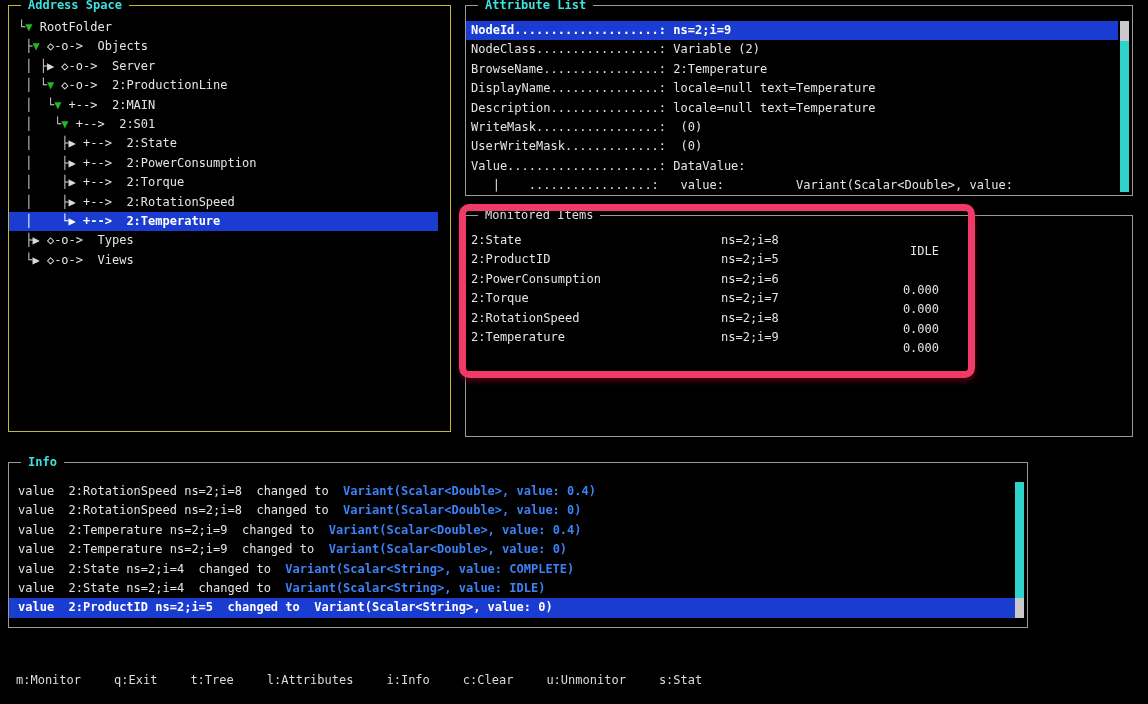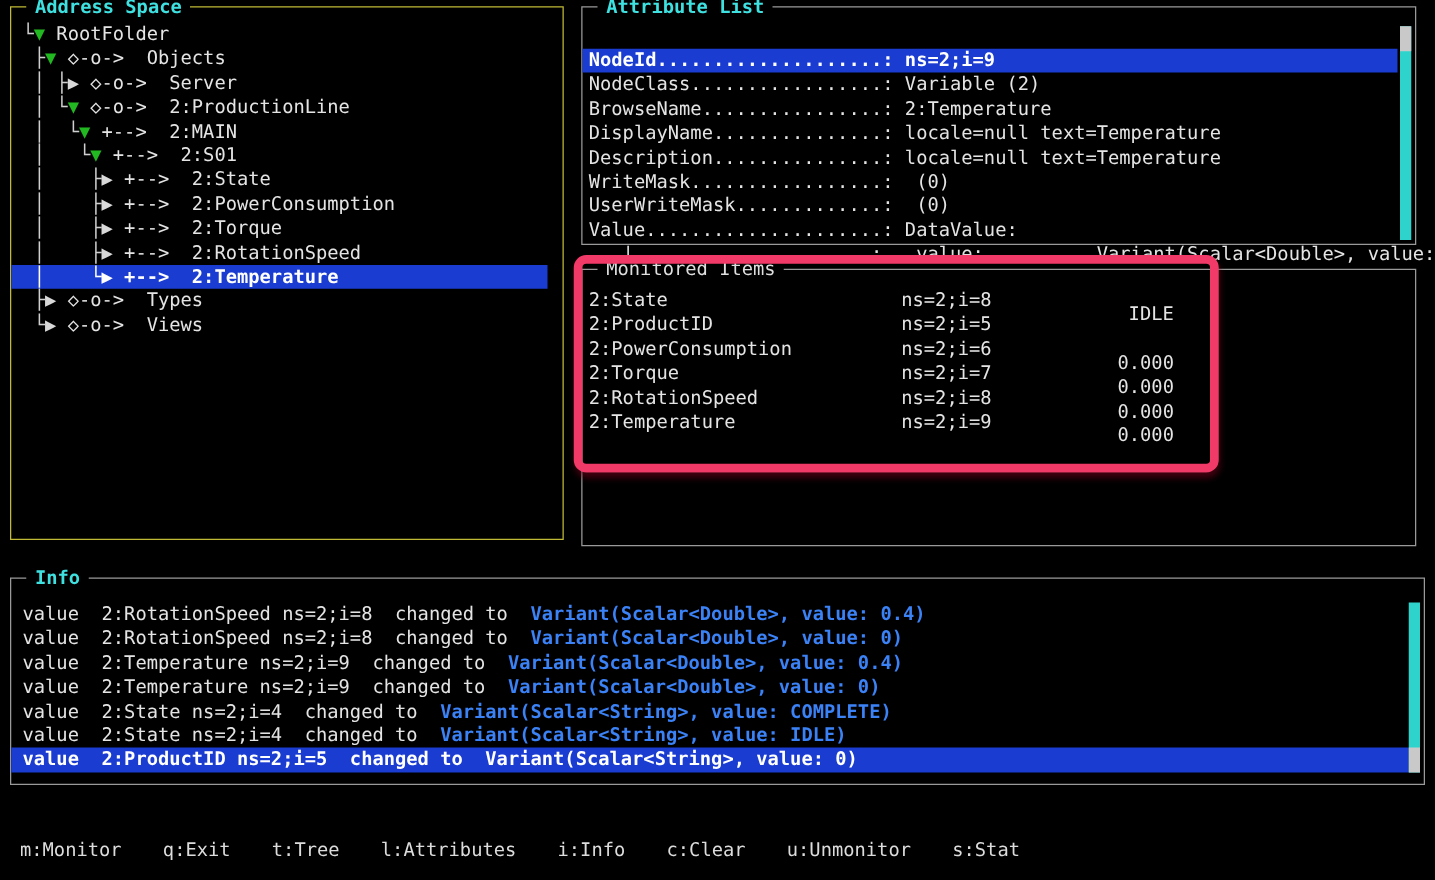--- a/index.html
+++ b/index.html
@@ -1,19 +1,19 @@
 <!DOCTYPE html>
 <html><head>
 <meta charset="utf-8">
 <style>
   * { box-sizing: border-box; }
   html,body { margin:0; padding:0; background:#000; }
   .screen {
     position:relative; width:1148px; height:704px; background:#000;
-    font-family:"DejaVu Sans Mono", monospace; font-size:15px; line-height:19.4px;
+    font-family:"DejaVu Sans Mono", monospace; font-size:12px; line-height:19.4px;
     color:#e4e4e4; overflow:hidden;
   }
   .panel { position:absolute; border:1px solid #9a9a9a; background:#000; }
   .panel.yellow { border-color:#c0ba35; }
   .panel-title {
     position:absolute; top:-10px; left:12px; background:#000; padding:0 7px;
     color:#3fe0e0; font-weight:bold; white-space:pre;
   }
   .panel-title.plain { color:#dedede; font-weight:normal; }
   .row { white-space:pre; height:19.4px; }
@@ -21,21 +21,21 @@
   .tree { padding-top:12px; }
   .tree-row { padding-left:9px; margin-right:12px; }
   .t-conn { color:#cfcfcf; }
   .t-arrow { color:#d9d9d9; }
   .t-arrow.green { color:#21b821; }
   .tree-row.selected { background:#1a3cd1; font-weight:bold; color:#fff; }
   .tree-row.selected .t-conn, .tree-row.selected .t-arrow { color:#fff; }
   
   .attr-rows { padding-top:15px; }
   .attr-row { padding-left:5px; margin-right:14px; }
-  .attr-row.selected { background:#1a3cd1; font-weight:bold; color:#fff;margin-top:18px; }
+  .attr-row.selected { background:#1a3cd1; font-weight:bold; color:#fff; }
   
   .mon-rows { padding-top:15px; }
   .mon-row { display:grid; grid-template-columns:250px 173px 45px; padding-left:5px; height:19.4px; white-space:pre; }
   .mon-val { text-align:right;margin-top:11px; }
   
   .info-rows { padding-top:19px; }
   .info-row { padding-left:9px; margin-right:12px; }
   .info-row .variant { color:#3b82f6;font-weight:bold; }
   .info-row.selected { background:#1a3cd1; font-weight:bold; color:#fff; }
   
@@ -104,21 +104,21 @@
         <div class="mon-row"><span>2:ProductID</span><span>ns=2;i=5</span><span class="mon-val"></span></div>
         <div class="mon-row"><span>2:PowerConsumption</span><span>ns=2;i=6</span><span class="mon-val">0.000</span></div>
         <div class="mon-row"><span>2:Torque</span><span>ns=2;i=7</span><span class="mon-val">0.000</span></div>
         <div class="mon-row"><span>2:RotationSpeed</span><span>ns=2;i=8</span><span class="mon-val">0.000</span></div>
         <div class="mon-row"><span>2:Temperature</span><span>ns=2;i=9</span><span class="mon-val">0.000</span></div>
       </div>
   </div>
 
   <div class="annotation-rect"></div>
 
-  <div class="panel" style="left:8px; top:462px; width:1132px; height:166px;">
+  <div class="panel" style="left:8px; top:462px; width:1020px; height:166px;">
     <span class="panel-title">Info</span>
     <div class="info-rows">
         <div class="row info-row"><span>value  2:RotationSpeed ns=2;i=8  changed to  </span><span class="variant">Variant(Scalar&lt;Double&gt;, value: 0.4)</span></div>
         <div class="row info-row"><span>value  2:RotationSpeed ns=2;i=8  changed to  </span><span class="variant">Variant(Scalar&lt;Double&gt;, value: 0)</span></div>
         <div class="row info-row"><span>value  2:Temperature ns=2;i=9  changed to  </span><span class="variant">Variant(Scalar&lt;Double&gt;, value: 0.4)</span></div>
         <div class="row info-row"><span>value  2:Temperature ns=2;i=9  changed to  </span><span class="variant">Variant(Scalar&lt;Double&gt;, value: 0)</span></div>
         <div class="row info-row"><span>value  2:State ns=2;i=4  changed to  </span><span class="variant">Variant(Scalar&lt;String&gt;, value: COMPLETE)</span></div>
         <div class="row info-row"><span>value  2:State ns=2;i=4  changed to  </span><span class="variant">Variant(Scalar&lt;String&gt;, value: IDLE)</span></div>
         <div class="row info-row selected"><span>value  2:ProductID ns=2;i=5  changed to  Variant(Scalar&lt;String&gt;, value: 0)</span></div>
       </div>

